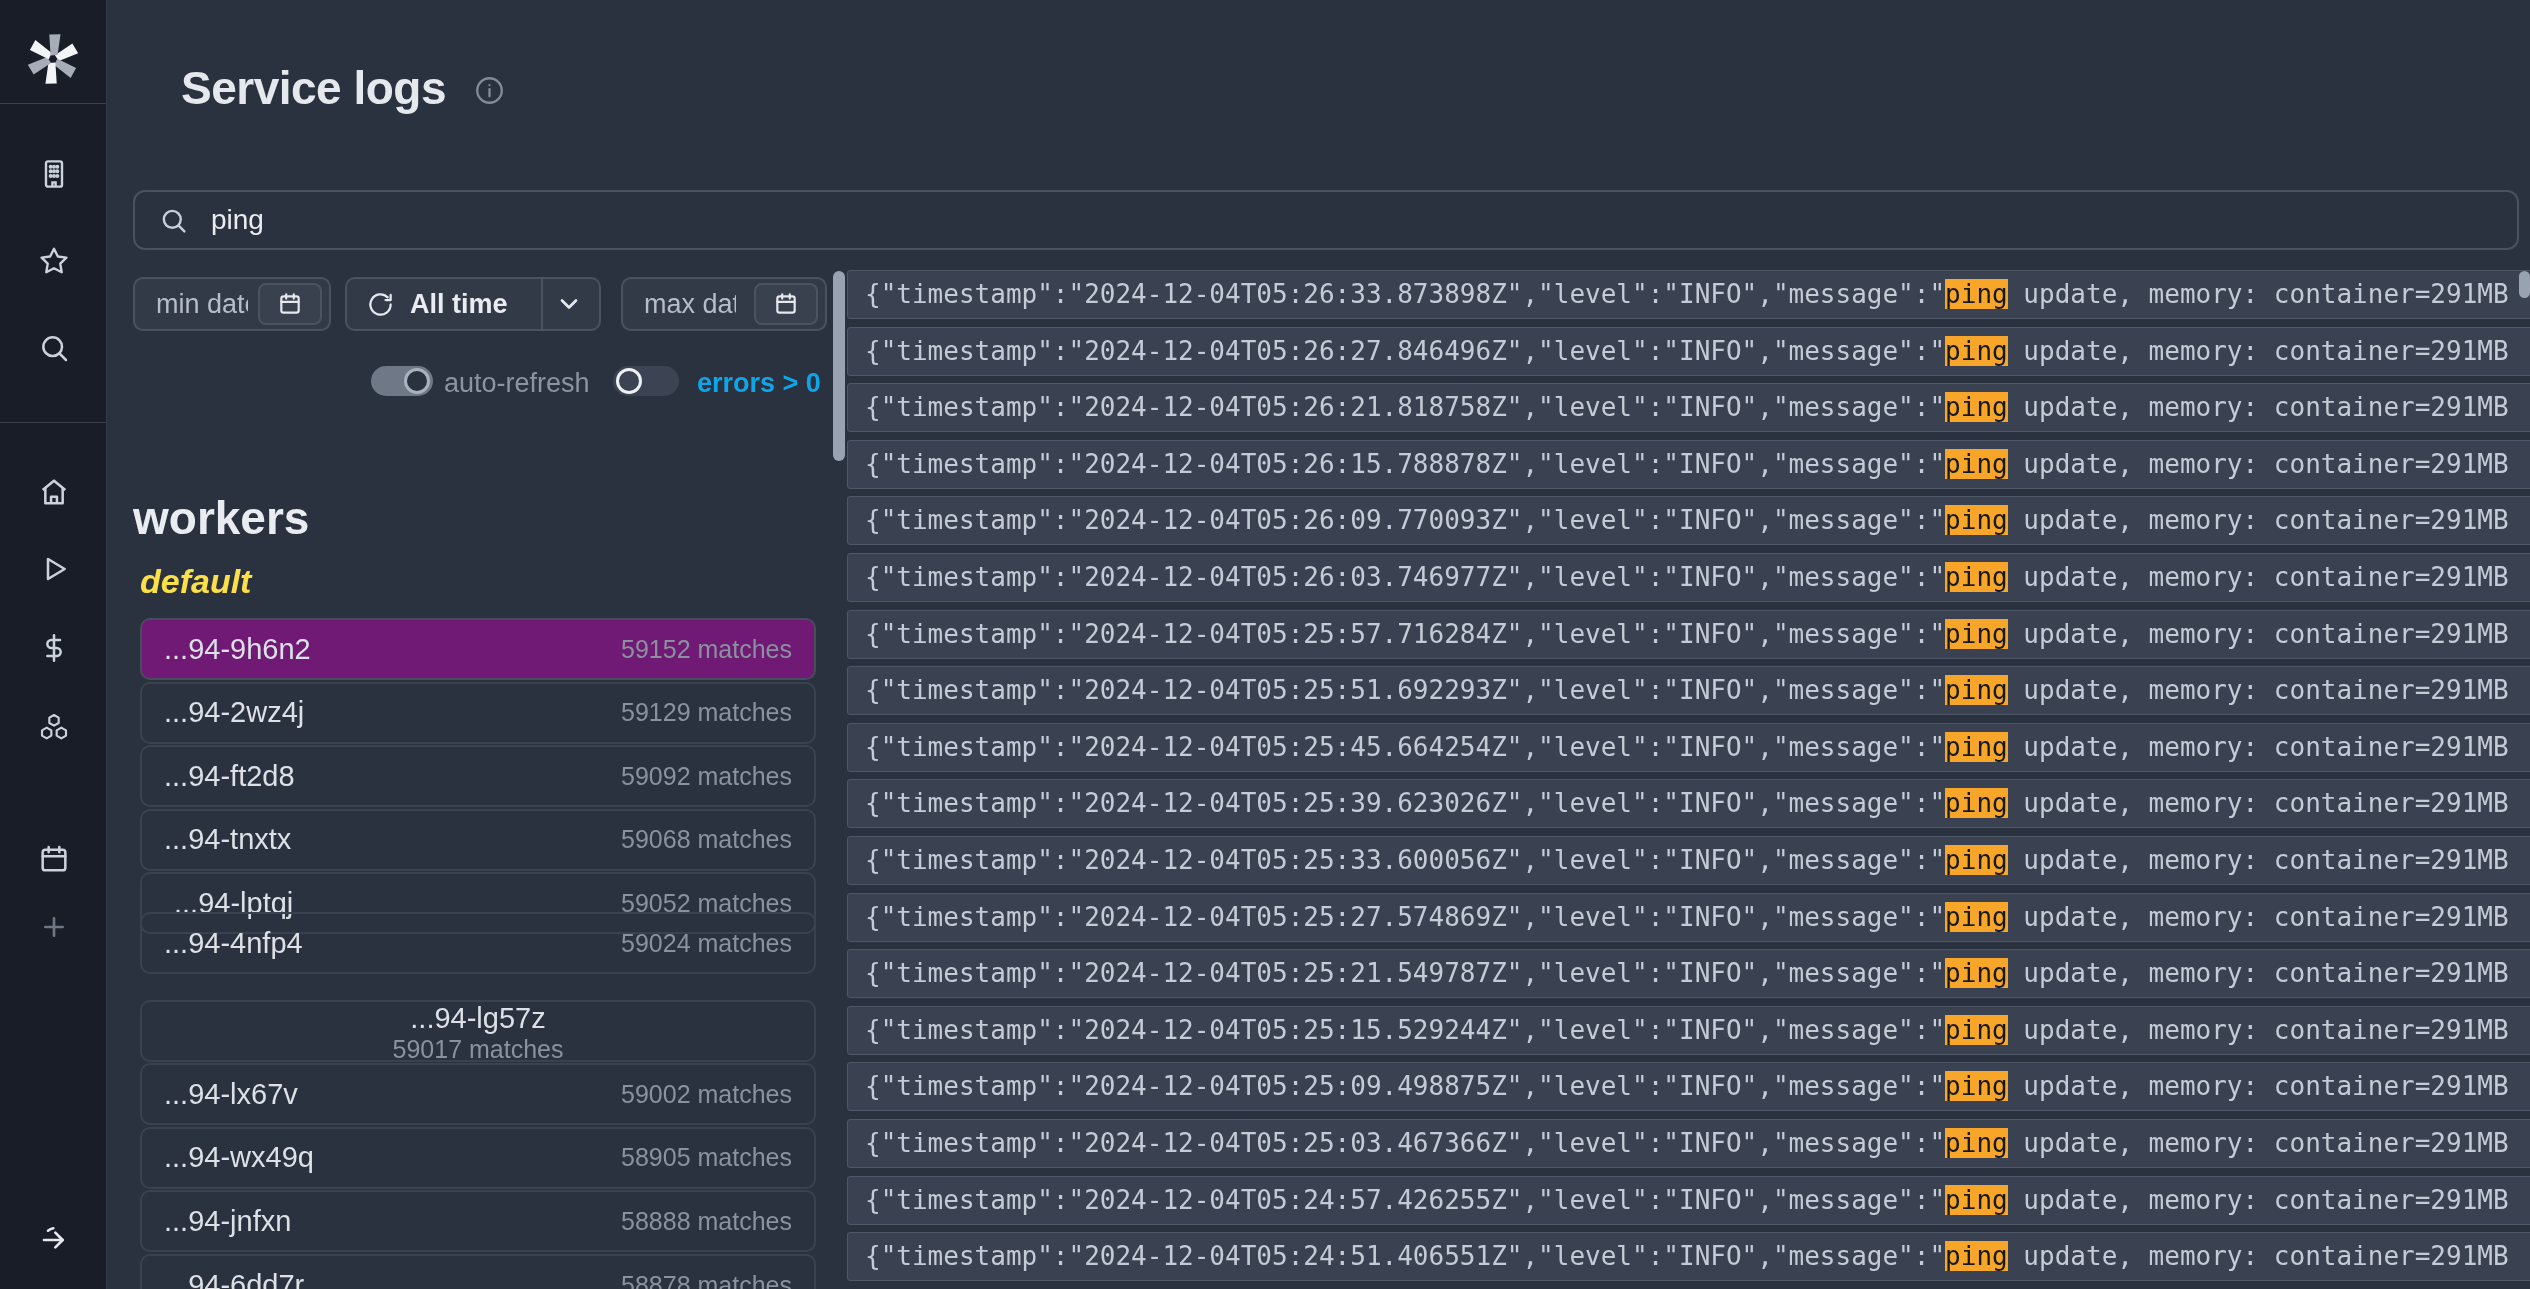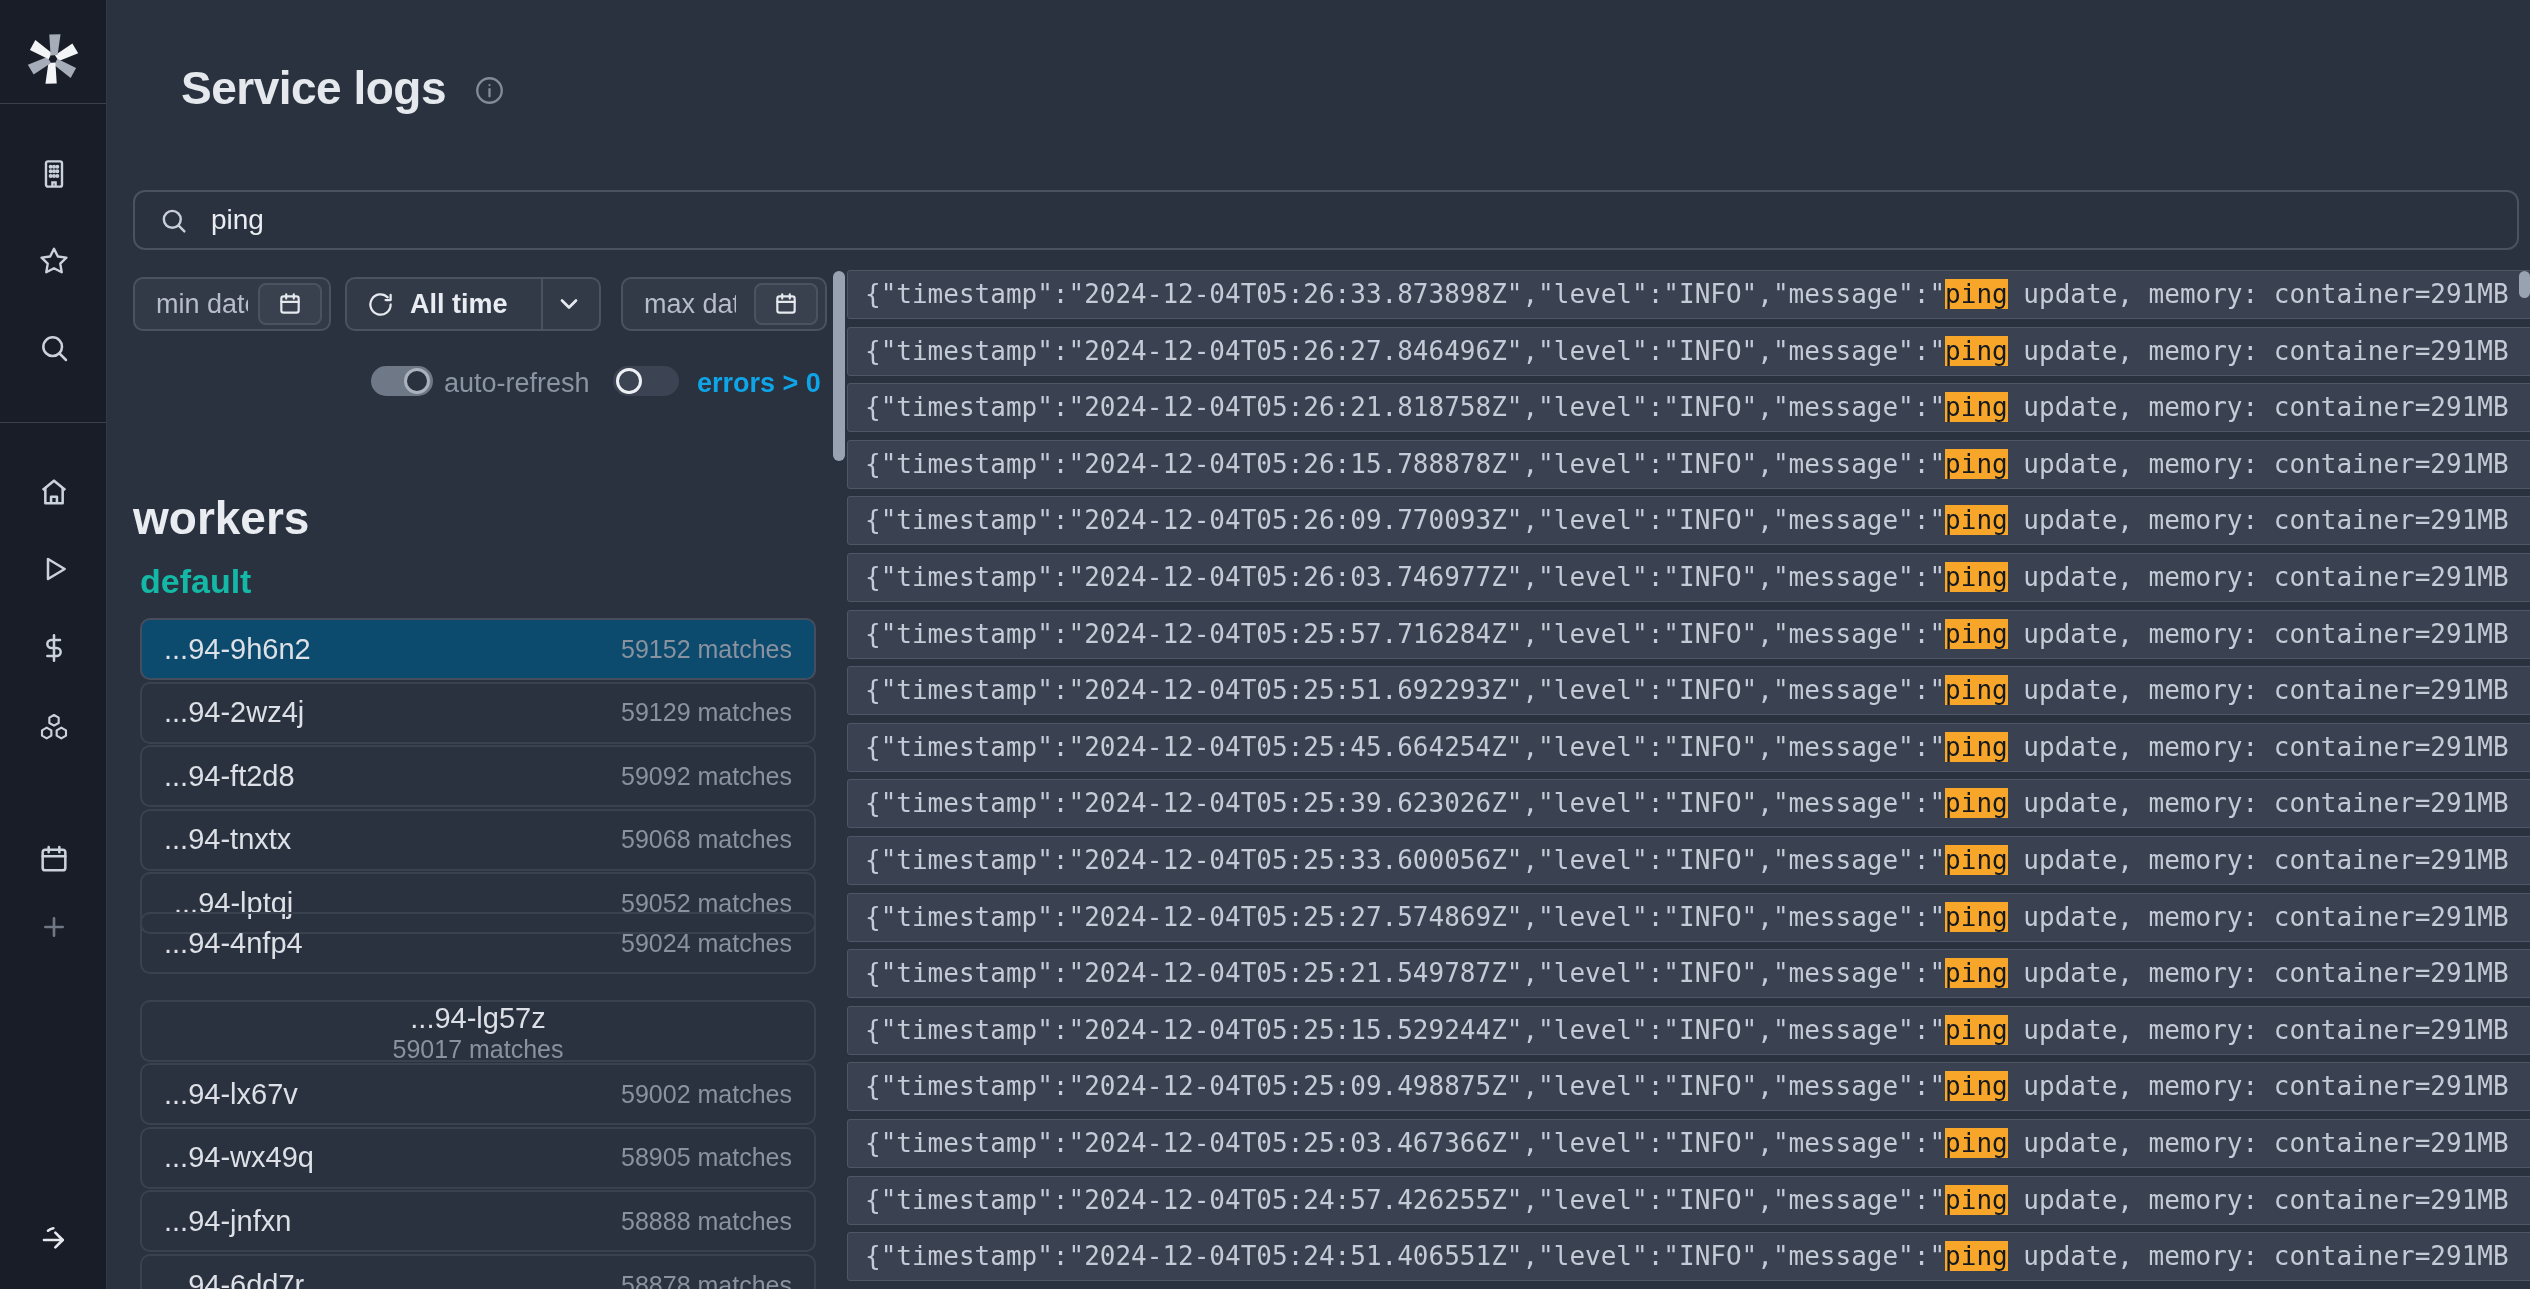--- a/index.html
+++ b/index.html
@@ -41,23 +41,23 @@
   .tgl{position:absolute;top:366px;height:30px;border-radius:16px;cursor:pointer;}
   .tgl-auto{left:371px;width:62px;background:#6f7887;}
   .tgl-auto .knob{position:absolute;right:3px;top:2px;width:26px;height:26px;border-radius:50%;background:#2b323f;border:3px solid #aab2bd;box-sizing:border-box;}
   .tgl-err{left:613px;width:66px;background:#3c4453;}
   .tgl-err .knob{position:absolute;left:3px;top:2px;width:26px;height:26px;border-radius:50%;background:#3c4453;border:3px solid #eef1f4;box-sizing:border-box;}
   .lbl-auto{left:444px;color:#8b94a3;}
   .lbl-err{left:697px;color:#0ea5e9;font-weight:700;}
 
   
   .workers-heading{position:absolute;left:133px;top:451px;font-size:46px;font-weight:800;color:#e9ecf0;margin-top:40px;}
-  .group-heading{position:absolute;left:140px;top:562px;font-size:34px;font-weight:700;color:#14b8a6;}
+  .group-heading{position:absolute;left:140px;top:562px;font-size:34px;font-weight:700;color:#fde047;font-style:italic;}
   .worker-item{position:absolute;left:140px;width:676px;height:62px;box-sizing:border-box;border:2px solid #3a4250;border-radius:10px;display:flex;align-items:center;justify-content:space-between;padding:0 22px;cursor:pointer;}
-  .worker-item.selected{background:#0c4a6e;border-color:#464e5e;gap:24px;}
+  .worker-item.selected{background:#701a75;border-color:#464e5e;gap:24px;}
   .w-name{font-size:29px;color:#dde1e7;}
   .w-matches{font-size:25px;color:#8a929f;}
 
   
   .log-row{position:absolute;left:847px;width:1690px;height:49px;background:#3a4251;border:1px solid #4e5766;border-radius:3px;box-sizing:border-box;overflow:hidden;white-space:nowrap;font-family:"DejaVu Sans Mono",monospace;font-size:26px;line-height:47px;color:#c5cbd6;cursor:pointer;}
   .log-row span{padding:0;}
   .log-row .pre{margin-left:17px;}
   .hl{background:#f8a62a;color:#151a21;}
   .scroll-thumb{position:absolute;background:#99a2b0;border-radius:6px;}
   .thumb-left{left:833px;top:271px;width:12px;height:190px;}

